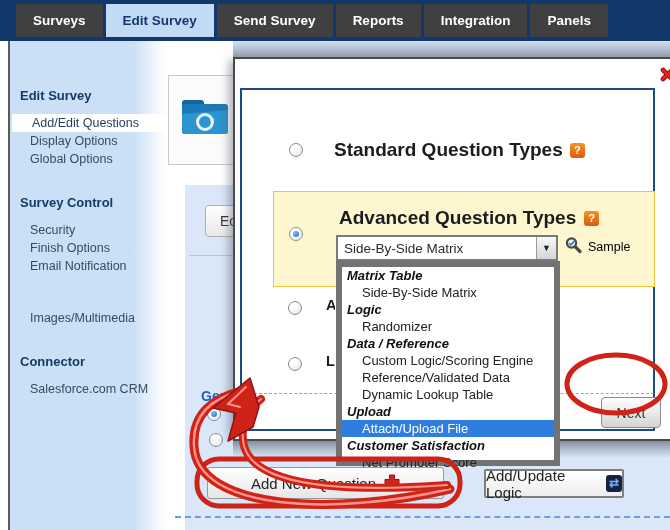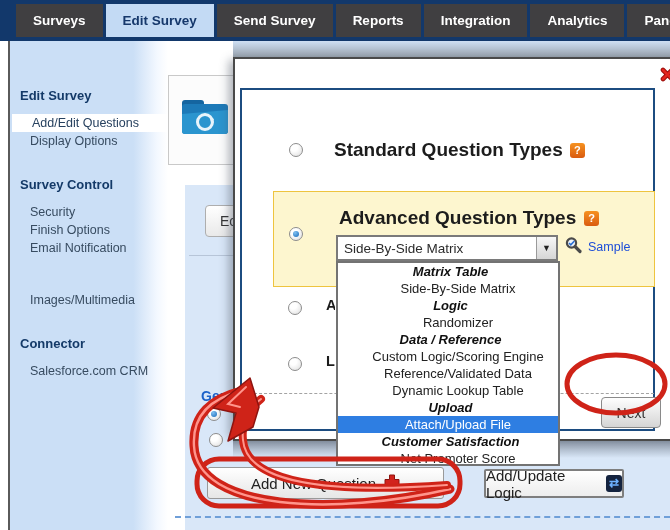--- a/index.html
+++ b/index.html
@@ -76,30 +76,30 @@
   .m-radio2{position:absolute;left:47px;top:137px;}
   .m-lab2{position:absolute;left:97px;top:117px;display:flex;gap:8px;align-items:center;}
 
   .select{position:absolute;left:94px;top:145px;width:222px;height:26px;background:#fff;
           border:2px solid #7a7a7a;box-sizing:border-box;display:flex;align-items:center;cursor:pointer;}
   .select-val{flex:1;font-size:13.5px;color:#2b2b2b;padding-left:6px;white-space:nowrap;overflow:hidden;}
   .select-arrow{width:19px;height:100%;background:linear-gradient(#f7f7f7,#d6d6d6);
           border-left:1px solid #9a9a9a;display:flex;align-items:center;justify-content:center;}
   .select-arrow span{font-size:9px;color:#222;}
   .sample-wrap{position:absolute;left:322px;top:146px;display:flex;align-items:center;gap:5px;cursor:pointer;}
-  .sample-txt{font-size:12.5px;color:#1d4ed8;}
+  .sample-txt{font-size:12.5px;color:#000000;}
 
   .m-radio3{position:absolute;left:46px;top:211px;}
   .m-letterA{position:absolute;left:84px;top:207px;width:9px;overflow:hidden;font-size:14.5px;font-weight:bold;color:#1c1c1c;}
   .m-radio4{position:absolute;left:46px;top:267px;}
   .m-letterL{position:absolute;left:84px;top:263px;width:9px;overflow:hidden;font-size:14.5px;font-weight:bold;color:#1c1c1c;}
   .inner-dashes{position:absolute;left:12px;top:303px;width:400px;border-top:1px dashed #a3a3a3;}
 
   .dropdown-list{position:absolute;left:94px;top:171px;width:224px;height:205px;background:#fff;
-                 border:2px solid #737373;box-sizing:border-box;z-index:12;text-align:center;}
+                 border:6px solid #737373;box-sizing:border-box;z-index:12;}
   .dd-row{font-size:13px;line-height:17px;color:#222;padding-left:20px;white-space:nowrap;cursor:pointer;}
   .dd-row.group{font-weight:bold;font-style:italic;color:#101010;padding-left:5px;}
   .dd-row.sel{background:#2e7ee2;color:#fff;}
 
   .next-btn{position:absolute;left:359px;top:307px;width:60px;height:31px;
             background:linear-gradient(#fefefe,#d5d5d5);border:1px solid #8a8a8a;border-radius:4px;
             font-size:14px;color:#333;display:flex;align-items:center;justify-content:center;
             box-sizing:border-box;cursor:pointer;}
 
   .annot{position:absolute;left:0;top:0;z-index:30;pointer-events:none;}
@@ -109,32 +109,32 @@
 
 <div id="stage">
 
   <div class="nav">
     <div class="nav-tabs" id="nav-tabs">
         <div class="tab">Surveys</div>
         <div class="tab active">Edit Survey</div>
         <div class="tab">Send Survey</div>
         <div class="tab">Reports</div>
         <div class="tab">Integration</div>
-        <div class="tab">Analytics</div>
         <div class="tab">Panels</div>
       </div>
   </div>
 
   <div class="sidebar">
     <div class="sb-pad"></div>
     <div id="sidebar-sections">
         <div class="sb-head">Edit Survey</div>
         <div class="sb-gap1"></div>
         <div class="sb-item sel">Add/Edit Questions</div>
         <div class="sb-item">Display Options</div>
+        <div class="sb-item">Global Options</div>
         <div class="sb-gap2"></div>
         <div class="sb-head">Survey Control</div>
         <div class="sb-gap1"></div>
         <div class="sb-item">Security</div>
         <div class="sb-item">Finish Options</div>
         <div class="sb-item">Email Notification</div>
         <div class="sb-gap2"></div>
         <div class="sb-gap1"></div>
         <div class="sb-item">Images/Multimedia</div>
         <div class="sb-gap2"></div>

